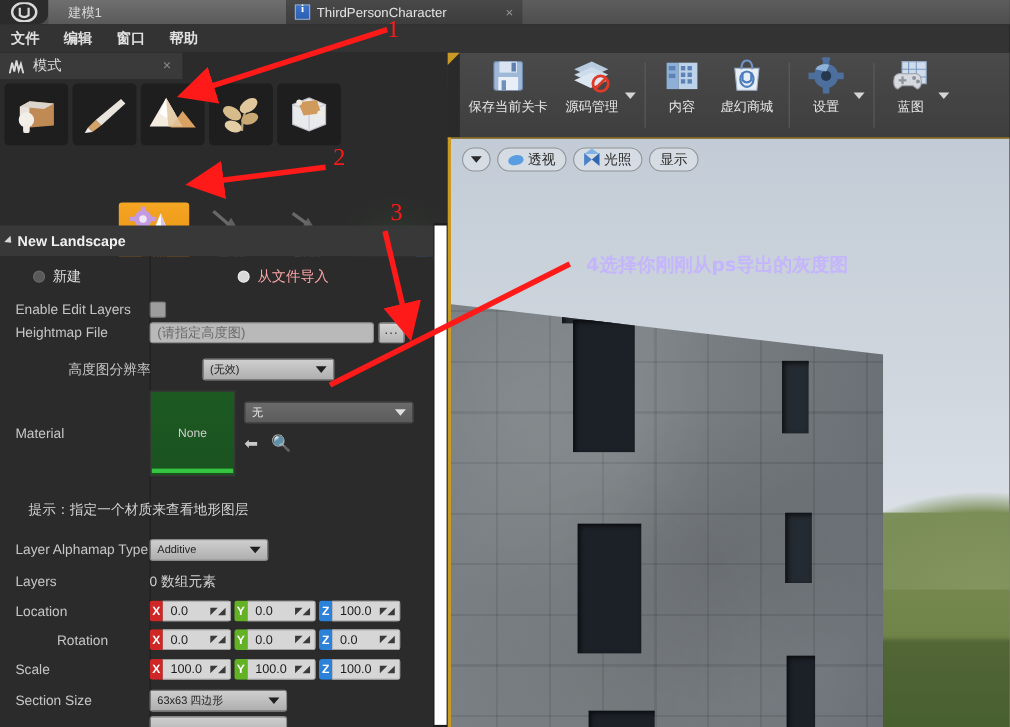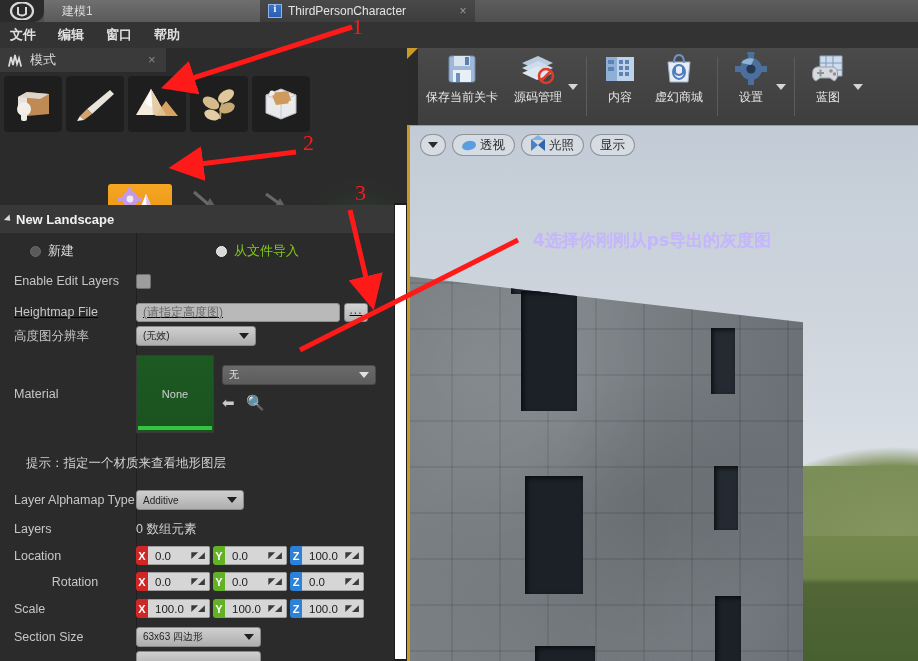--- a/index.html
+++ b/index.html
@@ -140,21 +140,21 @@
   .radio-line { position: absolute; left: 0; top: 240px; width: 394px; height: 22px; }
   .radio {
     position: absolute; display: flex; align-items: center; gap: 7px;
     color: #dcdcdc; font-size: 13px;
   }
   .radio .dot {
     width: 11px; height: 11px; border-radius: 50%;
     background: #5a5a5a; border: 1px solid #6a6a6a;
   }
   .radio.sel .dot { background: #d9d9d9; border-color: #efefef; }
-  .radio.sel { color: #84cc16; justify-content: space-between; }
+  .radio.sel { color: #fca5a5; justify-content: space-between; }
 
   
   .checkbox {
     width: 15px; height: 15px; background: #9d9d9d;
     border: 1px solid #6d6d6d; border-radius: 2px;
   }
 
   
   .tinput {
     height: 19px; background: #b9b9b9;
@@ -536,31 +536,31 @@
     </div>
   </div>
 
   <div class="row" style="top:270px; height:22px;">
     <div class="rlabel">Enable Edit Layers</div>
     <div class="rfield">
       <div class="checkbox"></div>
     </div>
   </div>
 
-  <div class="row" style="top:301px; height:22px;text-decoration:underline;">
+  <div class="row" style="top:291px; height:22px;">
     <div class="rlabel">Heightmap File</div>
     <div class="rfield">
       <div class="tinput" style="width:204px;">
         <span>(请指定高度图)</span>
       </div>
       <div class="dots-btn">...</div>
     </div>
   </div>
 
-  <div class="row" style="top:325px; height:22px;">
+  <div class="row" style="top:325px; height:22px;padding-left:48px;">
     <div class="rlabel">高度图分辨率</div>
     <div class="rfield">
       <div class="combo" style="width:120px;">
         <span class="cv">(无效)</span>
         <span class="carr"></span>
       </div>
     </div>
   </div>
 
   <div class="row" style="top:354px; height:80px; align-items:center;">

